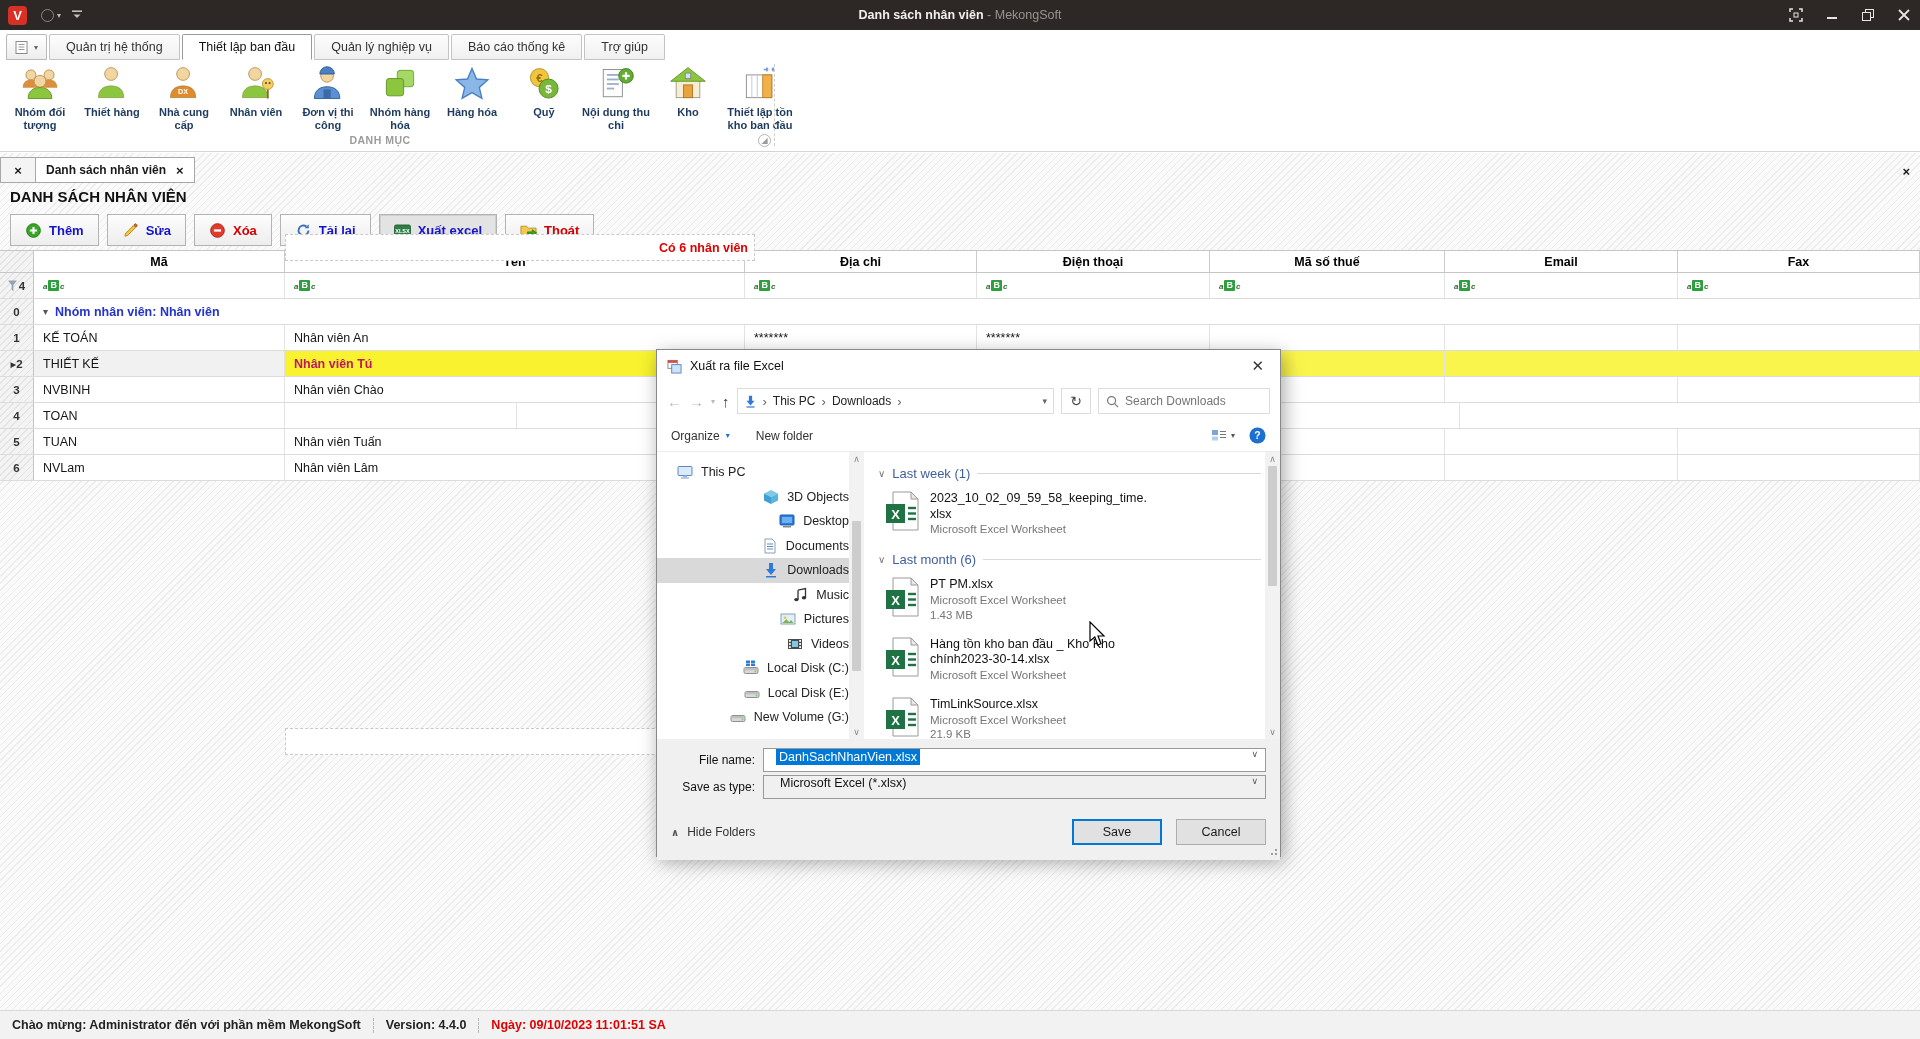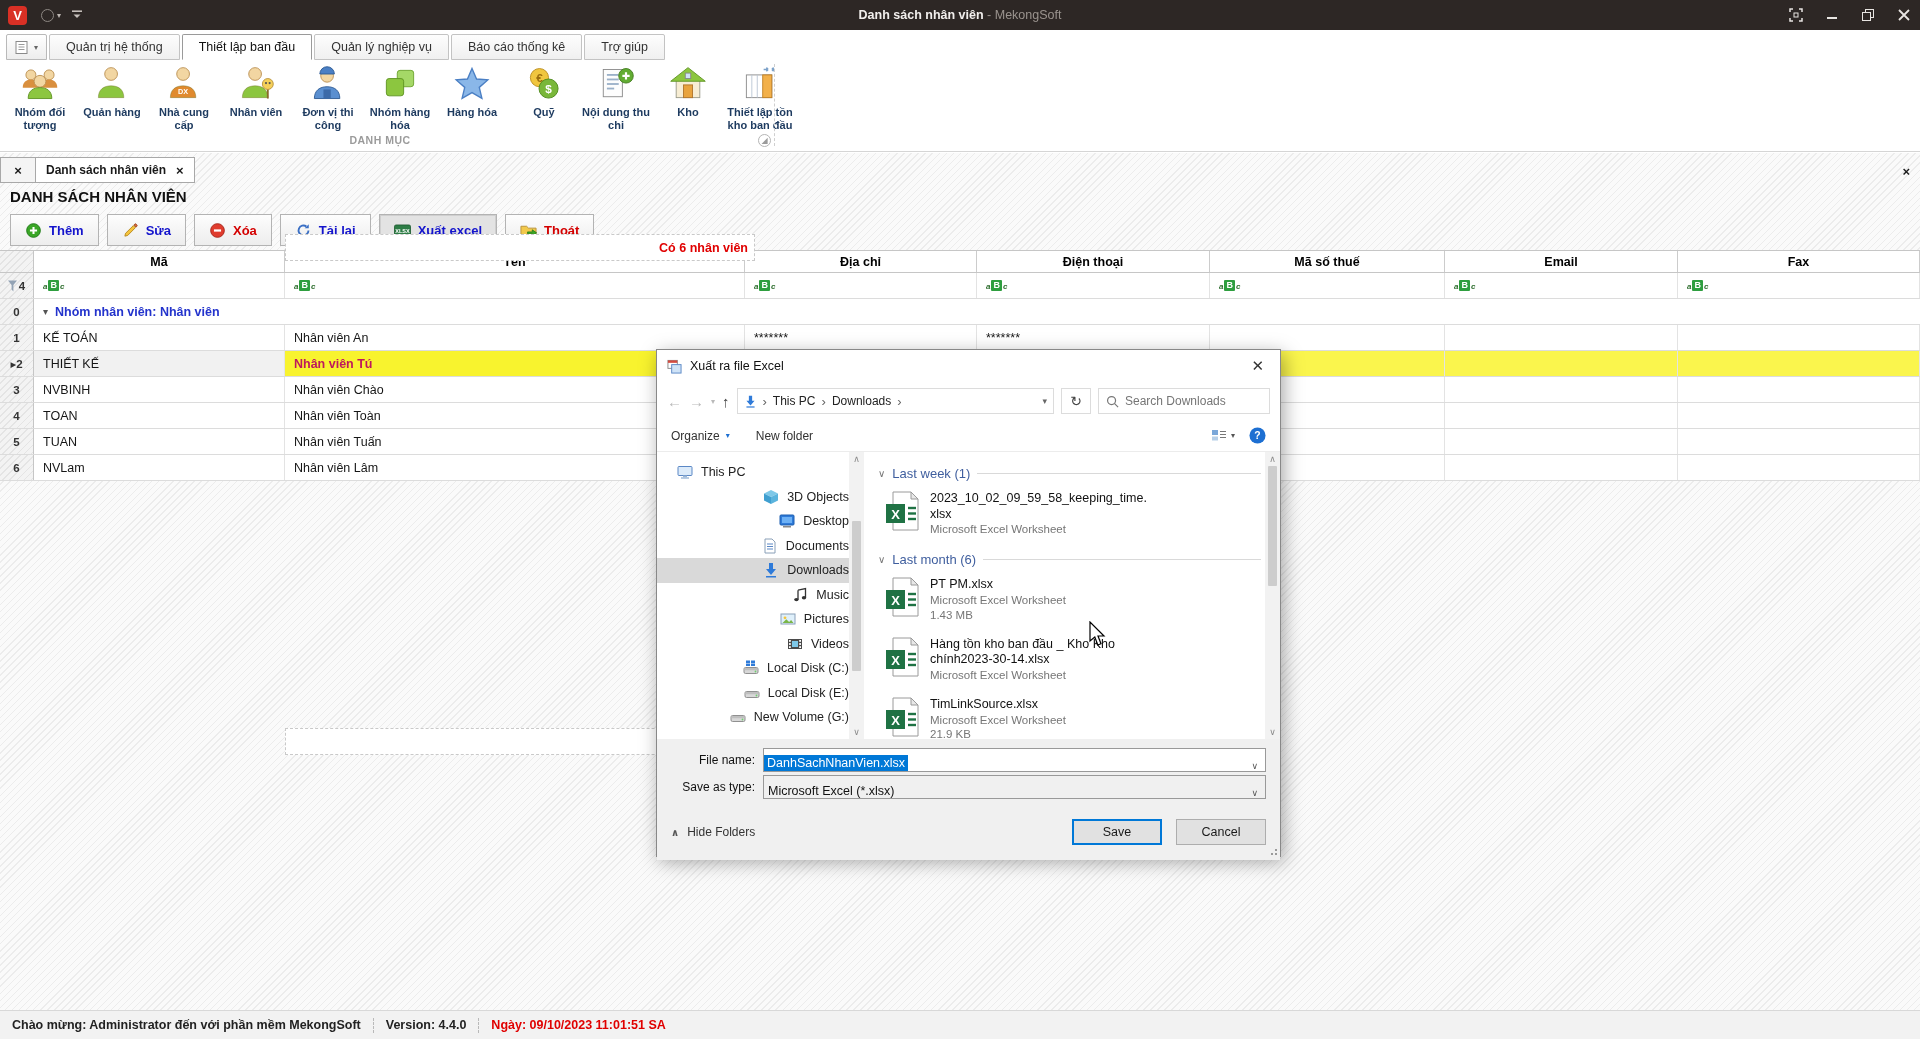--- a/index.html
+++ b/index.html
@@ -109,21 +109,21 @@
   .fgroup .glabel { color:#3f5e9e; font-size:13px; }
   .fgroup .chev { color:#777; font-size:10px; }
   .fgroup .rule { flex:1; border-top:1px solid #d9d9d9; }
   .fitem { display:flex; gap:10px; padding:7px 0 7px 6px; cursor:pointer; }
   .fitem svg { width:36px; height:40px; flex:none; }
   .fitem .fname { font-size:12.5px; color:#111; max-width:218px; word-break:break-word; line-height:1.25; }
   .fitem .fsub { font-size:11.5px; color:#767676; line-height:1.3; }
   .dlg-fields { background:#f0f0f0; padding:7px 14px 4px 14px; }
   .frow { display:flex; align-items:center; height:27px; gap:8px; }
   .frow .flabel { width:84px; text-align:right; color:#111; flex:none; }
-  .combo { flex:1; height:24px; border:1px solid #999; background:#fff; display:flex; align-items:flex-end; padding:0 0; position:relative; }
+  .combo { flex:1; height:24px; border:1px solid #999; background:#fff; display:flex; align-items:flex-start; padding:0 12px; position:relative; }
   .combo .caret { position:absolute; right:7px; color:#555; font-size:9px; }
   .combo .selected-text { background:#0078d7; color:#fff; padding:1px 3px; font-size:12.5px; }
   .combo.gray { background:#f0f0f0; }
   .combo.gray .val { color:#111; padding-left:4px; font-size:12.5px; }
   .dlg-footer { background:#f0f0f0; height:56px; display:flex; align-items:center; padding:0 14px; position:relative; }
   .hidefolders { display:flex; align-items:center; gap:8px; color:#333; cursor:pointer; }
   .hidefolders .up { font-size:10px; color:#555; font-weight:bold; }
   .dlg-btns { margin-left:auto; display:flex; gap:14px; }
   .wbtn { width:90px; height:26px; display:flex; align-items:center; justify-content:center; background:#e1e1e1; border:1px solid #adadad; font-size:12.5px; cursor:pointer; }
   .wbtn.primary { border:2px solid #0078d7; }
@@ -211,21 +211,21 @@
           </span>
           <div class="rlabel">Nhóm đối tượng</div>
         </div>
         <div class="ritem">
           <span style="display: inline-flex; flex: 0 0 auto;">
             <svg viewBox="0 0 44 44" width="42" height="40">
               <circle cx="21" cy="11" r="7" fill="#f2d6a2" stroke="#bb8f52"></circle>
               <path d="M7 37c0-9 6-13 14-13s14 4 14 13z" fill="#8cc63f" stroke="#7a7a30" stroke-opacity=".5"></path>
             </svg>
           </span>
-          <div class="rlabel">Quản hàng</div>
+          <div class="rlabel">Thiết hàng</div>
         </div>
         <div class="ritem">
           <span style="display: inline-flex; flex: 0 0 auto;">
             <svg viewBox="0 0 44 44" width="42" height="40">
               <circle cx="21" cy="11" r="7" fill="#f2d6a2" stroke="#bb8f52"></circle>
               <path d="M7 37c0-9 6-13 14-13s14 4 14 13z" fill="#e08a2e" stroke="#7a7a30" stroke-opacity=".5"></path>
               <text x="21" y="33" text-anchor="middle" font-size="8" fill="#fff" font-weight="bold">DX</text>
             </svg>
           </span>
           <div class="rlabel">Nhà cung cấp</div>
@@ -503,21 +503,20 @@
         <div class="g-cell" style="width: 460px; flex: 0 0 auto;">Nhân viên Chào</div>
         <div class="g-cell" style="width: 232px; flex: 0 0 auto;"></div>
         <div class="g-cell" style="width: 233px; flex: 0 0 auto;"></div>
         <div class="g-cell" style="width: 235px; flex: 0 0 auto;"></div>
         <div class="g-cell" style="width: 233px; flex: 0 0 auto;"></div>
         <div class="g-cell" style="width: 242px; flex: 0 0 auto;"></div>
       </div>
       <div class="g-row g-data">
         <div class="g-ind hatch-dark">4</div>
         <div class="g-cell" style="width: 251px; flex: 0 0 auto;">TOAN</div>
-        <div class="g-cell" style="width: 460px; flex: 0 0 auto;">Nhân viên Toàn</div>
         <div class="g-cell" style="width: 232px; flex: 0 0 auto;"></div>
         <div class="g-cell" style="width: 233px; flex: 0 0 auto;"></div>
         <div class="g-cell" style="width: 235px; flex: 0 0 auto;"></div>
         <div class="g-cell" style="width: 233px; flex: 0 0 auto;"></div>
         <div class="g-cell" style="width: 242px; flex: 0 0 auto;"></div>
       </div>
       <div class="g-row g-data">
         <div class="g-ind hatch-dark">5</div>
         <div class="g-cell" style="width: 251px; flex: 0 0 auto;">TUAN</div>
         <div class="g-cell" style="width: 460px; flex: 0 0 auto;">Nhân viên Tuấn</div>

